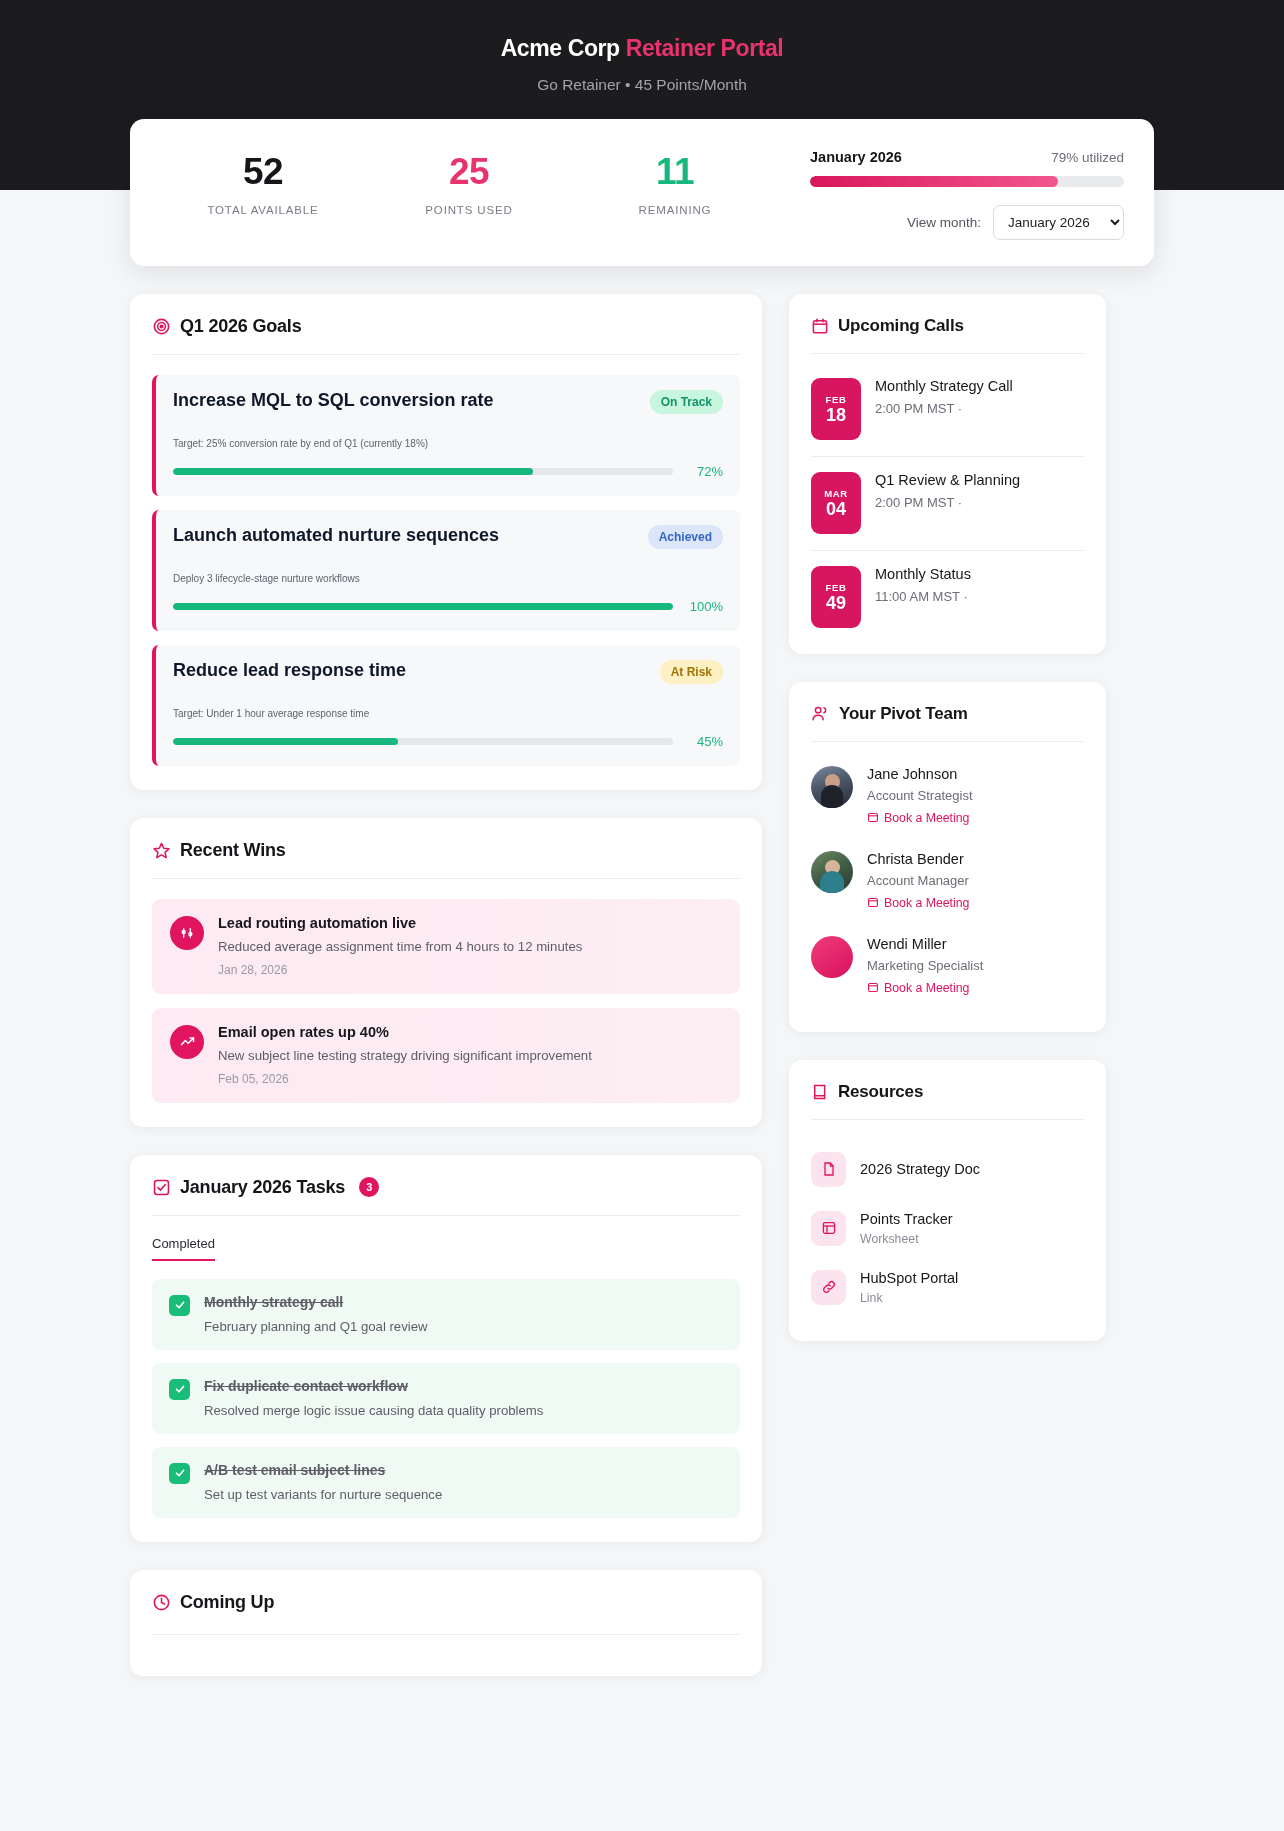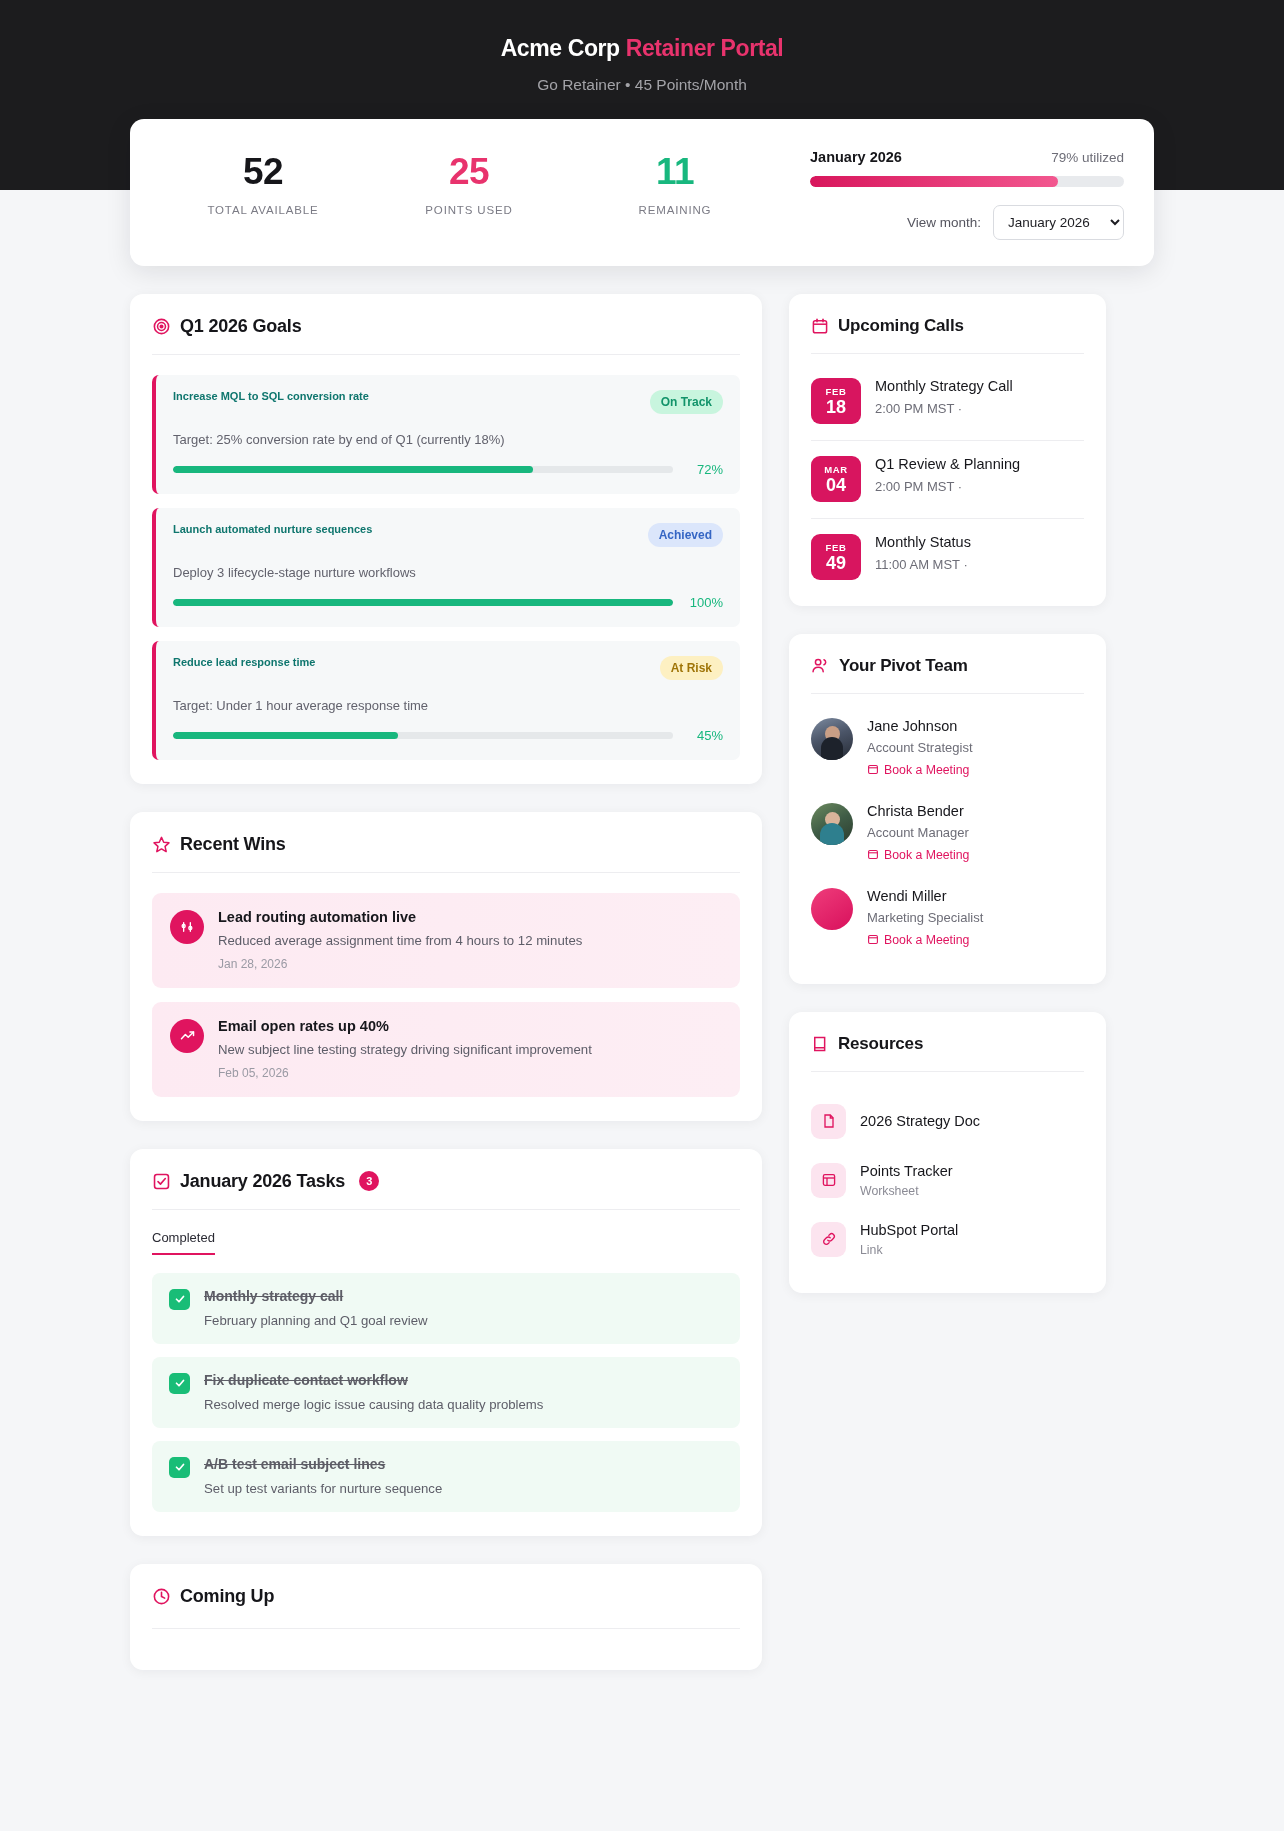--- a/index.html
+++ b/index.html
@@ -160,32 +160,32 @@
   .goal {
     background: #f6f8f9;
     border-left: 4px solid #e0145f;
     border-radius: 7px;
     padding: 15px 17px 17px;
     margin-bottom: 14px;
     position: relative;
   }
   .goal:last-child { margin-bottom: 0; }
   .goal-row { display: flex; justify-content: space-between; align-items: flex-start; }
-  .goal-name { font-size: 11px; font-weight: 700; color: #0f766e; }
+  .goal-name { font-size: 18px; font-weight: 700; color: #0f172a; }
   .badge {
     font-size: 12px;
     font-weight: 600;
     border-radius: 999px;
     padding: 5px 11px;
     white-space: nowrap;
   }
   .badge.on-track { background: #c8f5de; color: #12936a; }
   .badge.achieved { background: #dbe6fb; color: #3566c4; }
   .badge.at-risk  { background: #fdf0c2; color: #a07508; }
-  .goal-desc { margin-top: 18px; font-size: 13px; color: #62626d; }
+  .goal-desc { margin-top: 24px; font-size: 10px; color: #62626d; }
   .goal-bar-row { margin-top: 15px; display: flex; align-items: center; gap: 12px; }
   .goal-track {
     flex: 1;
     height: 7px;
     border-radius: 6px;
     background: #e5e8ea;
     overflow: hidden;
   }
   .goal-fill { height: 100%; border-radius: 6px; background: #18b77e; }
   .goal-pct { font-size: 13px; font-weight: 400; color: #18b77e; width: 38px; text-align: right; }
@@ -250,21 +250,21 @@
   .call {
     display: flex;
     gap: 14px;
     align-items: flex-start;
     padding: 15px 0 16px;
     border-bottom: 1px solid #ededf0;
   }
   .call:first-of-type { padding-top: 4px; }
   .call:last-child { border-bottom: none; padding-bottom: 2px; }
   .datebox {
-    flex: 0 0 50px; height: 46px;
+    flex: 0 0 50px; height: 62px;
     border-radius: 9px;
     background: #d8155f;
     color: #fff;
     display: flex; flex-direction: column;
     align-items: center; justify-content: center;
     padding-top: 2px;
   }
   .db-mon { font-size: 9.5px; font-weight: 700; letter-spacing: .6px; }
   .db-day { font-size: 18px; font-weight: 700; line-height: 1.1; margin-top: 1px; }
   .call-title { font-size: 14.5px; font-weight: 400; color: #17171c; }

